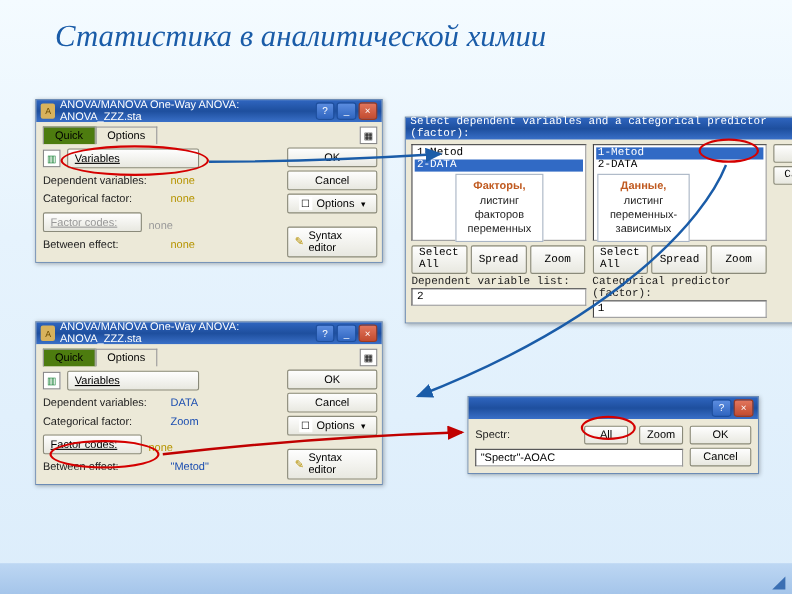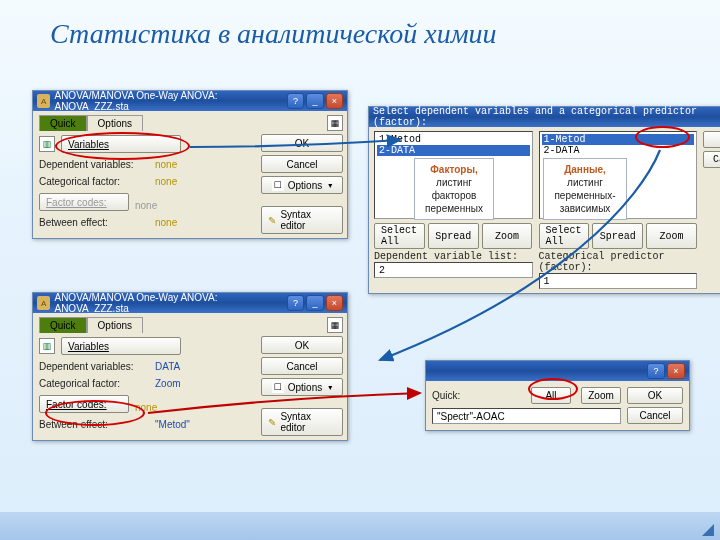--- a/index.html
+++ b/index.html
@@ -291,21 +291,21 @@
 
 <div class="window" style="left:425px; top:360px; width:265px;">
   <div class="titlebar">
     <span class="spacer"></span>
     <span class="tbtn">?</span>
     <span class="tbtn close">×</span>
   </div>
   <div style="padding:6px; background:#ece9d8; display:flex; gap:6px;">
     <div style="flex:1;">
       <div style="display:flex; align-items:center; gap:10px;">
-        <span class="lbl">Quick:</span>
+        <span class="lbl">Spectr:</span>
         <span style="flex:1"></span>
         <div class="smallbtn" style="width:40px;">All</div>
         <div class="smallbtn" style="width:40px;">Zoom</div>
       </div>
       <div class="input" style="margin-top:4px;">"Spectr"-AOAC</div>
     </div>
     <div style="width:56px; display:flex; flex-direction:column; gap:3px;">
       <div class="smallbtn">OK</div>
       <div class="smallbtn">Cancel</div>
     </div>

